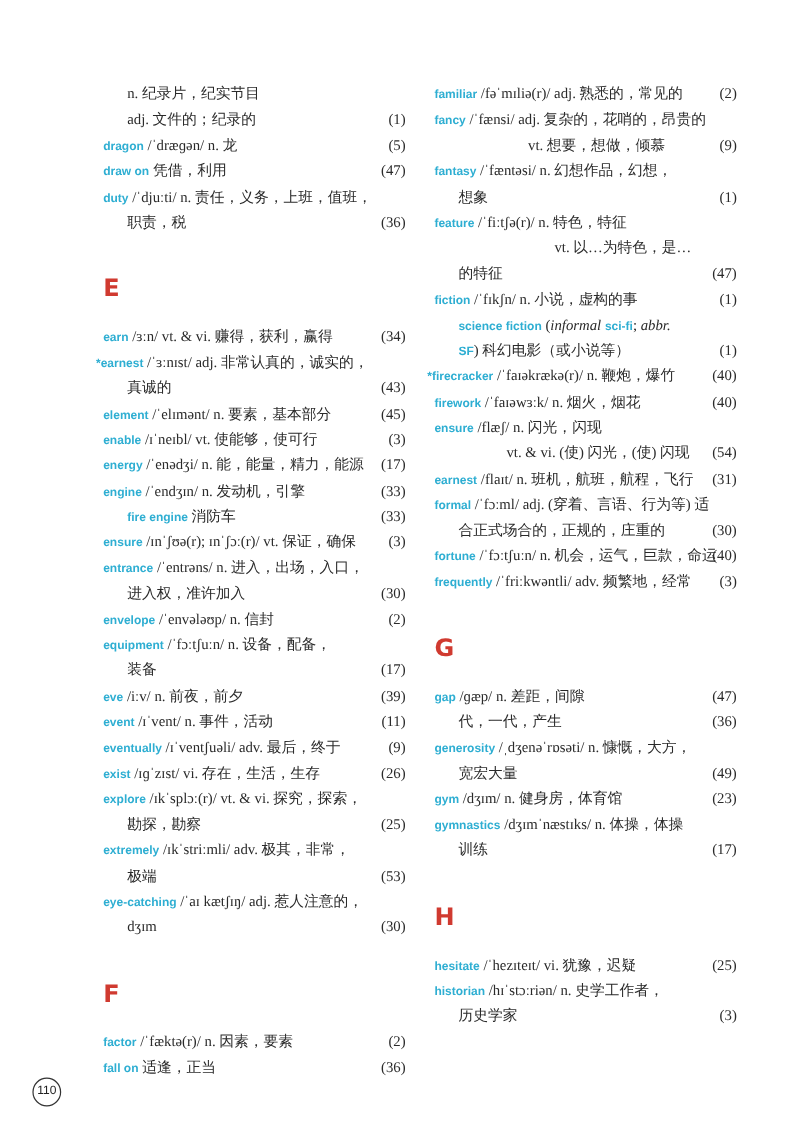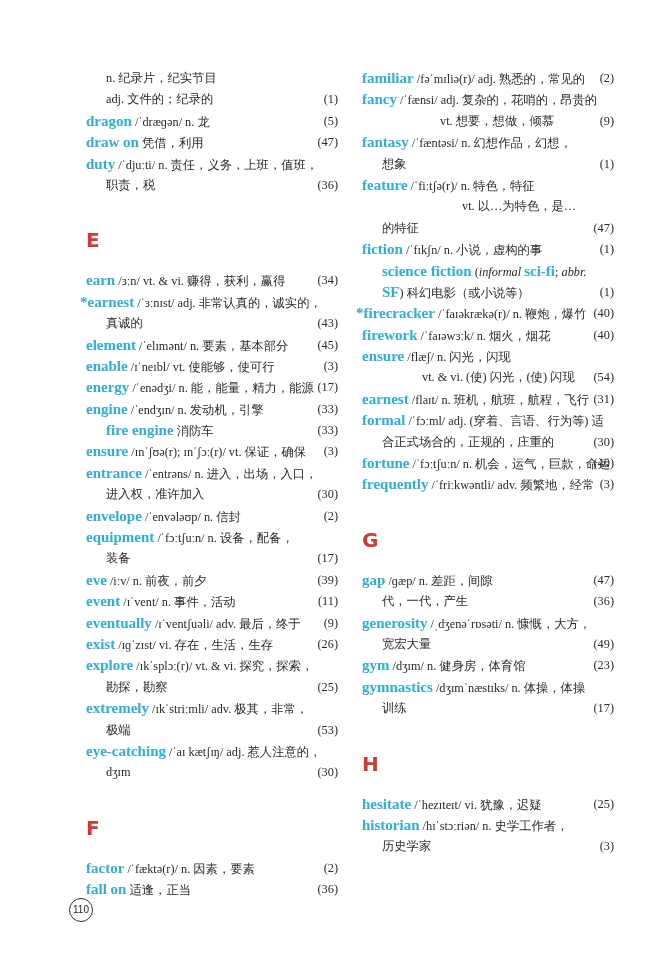--- a/index.html
+++ b/index.html
@@ -12,32 +12,32 @@
   .col-left { left: 86px; }
   .col-right { left: 362px; }
   .line {
     height: 21.4px; line-height: 21.4px; font-size: 12.3px;
     white-space: nowrap; position: relative;
   }
   .line .num { position: absolute; right: 0; top: 0; }
   .indent1 { padding-left: 20px; }
   .rightish { padding-left: 100px; }
   .star { margin-left: -6px; }
-  .hw { color: #2eaed2; font-weight: bold; font-family: Liberation Serif, serif; font-size: 15px; }
+  .hw { color: #2eaed2; font-weight: bold; font-family: Liberation Sans, sans-serif; font-size: 10px; }
   .pos { font-style: italic; }
   .letter {
     color: #d03a30; font-family: "DejaVu Sans", sans-serif; font-weight: bold;
     font-size: 20px; height: 44px; line-height: 44px; margin-top: 10px;
   }
   .gap { height: 8px; }
   .page-number {
     position: absolute; left: 27px; top: 898px; width: 22px; height: 22px;
     border: 1px solid #333; border-radius: 50%;
     font-family: "Liberation Sans", sans-serif; font-size: 10px;
-    text-align: center; line-height: 22px; color: #222; margin-left: 42px;
+    text-align: center; line-height: 22px; color: #222;
   }
 </style>
 </head>
 <body>
 
 <div class="col col-left">
   <div class="line indent1"><span>n. 纪录片，纪实节目</span></div>
   <div class="line indent1"><span>adj. 文件的；纪录的</span><span class="num">(1)</span></div>
 
   <div class="line"><span class="hw">dragon</span><span> /ˈdræɡən/ n. 龙</span><span class="num">(5)</span></div>

